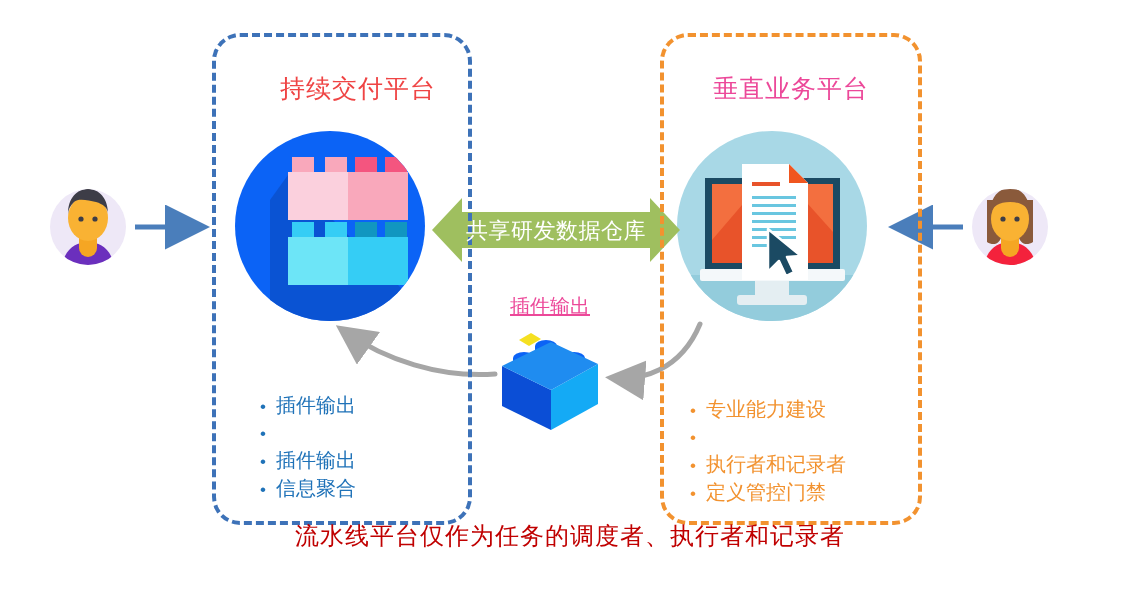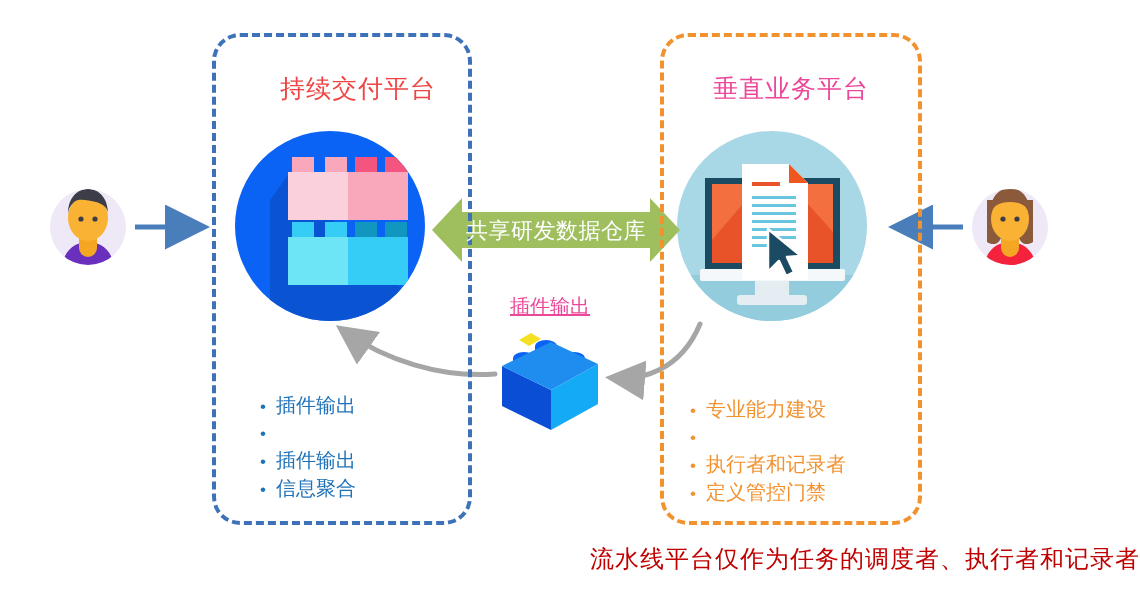--- a/index.html
+++ b/index.html
@@ -58,22 +58,22 @@
   .bullet-dot {
     display: inline-block;
     width: 16px;
     font-size: 17px;
     line-height: 27px;
   }
 
   
   #caption {
     position: absolute;
-    left: 0; top: 543px; width: 1140px;
-    text-align: right;
+    left: 0; top: 520px; width: 1140px;
+    text-align: center;
     font-size: 24px;
     color: #c00000;
     letter-spacing: 1px;
   }
 
   
   #plugin-label {
     position: absolute;
     left: 466px; top: 293px; width: 168px;
     text-align: center;

